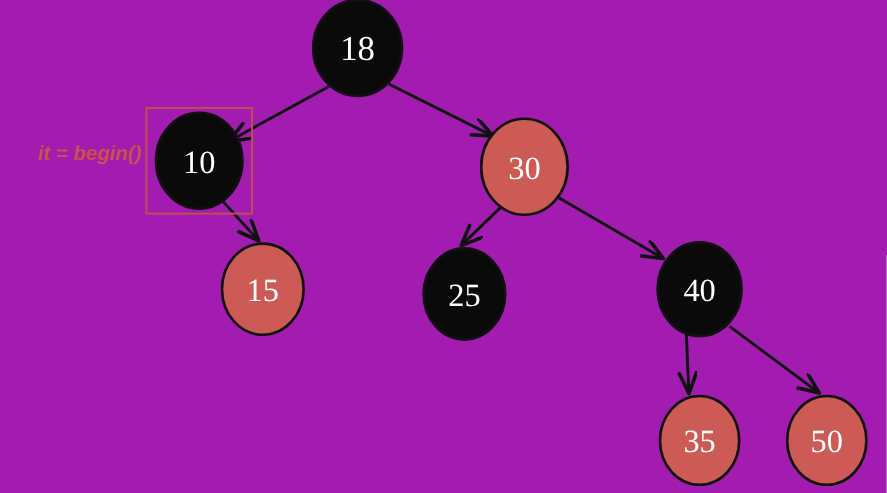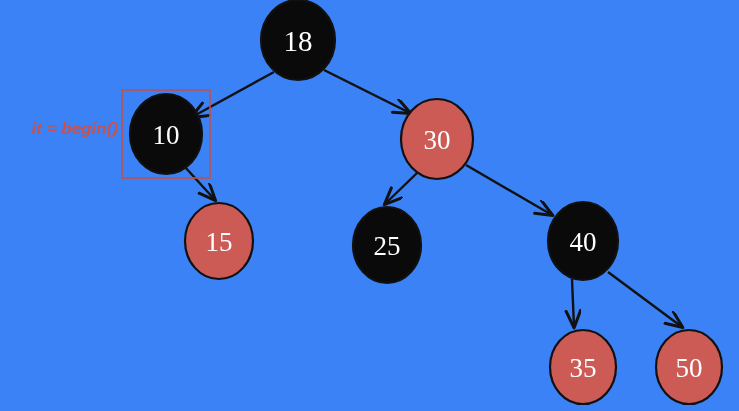--- a/index.html
+++ b/index.html
@@ -7,21 +7,21 @@
     padding: 0;
     background: #ffffff;
   }
   body {
     font-family: "Liberation Serif", serif;
   }
   #canvas {
     position: relative;
     width: 739px;
     height: 411px;
-    background: #3b82f6;
+    background: #a21caf;
     overflow: hidden;
   }
   #tree-svg {
     position: absolute;
     left: 0;
     top: 0;
     width: 739px;
     height: 411px;
   }
   .node-label {

